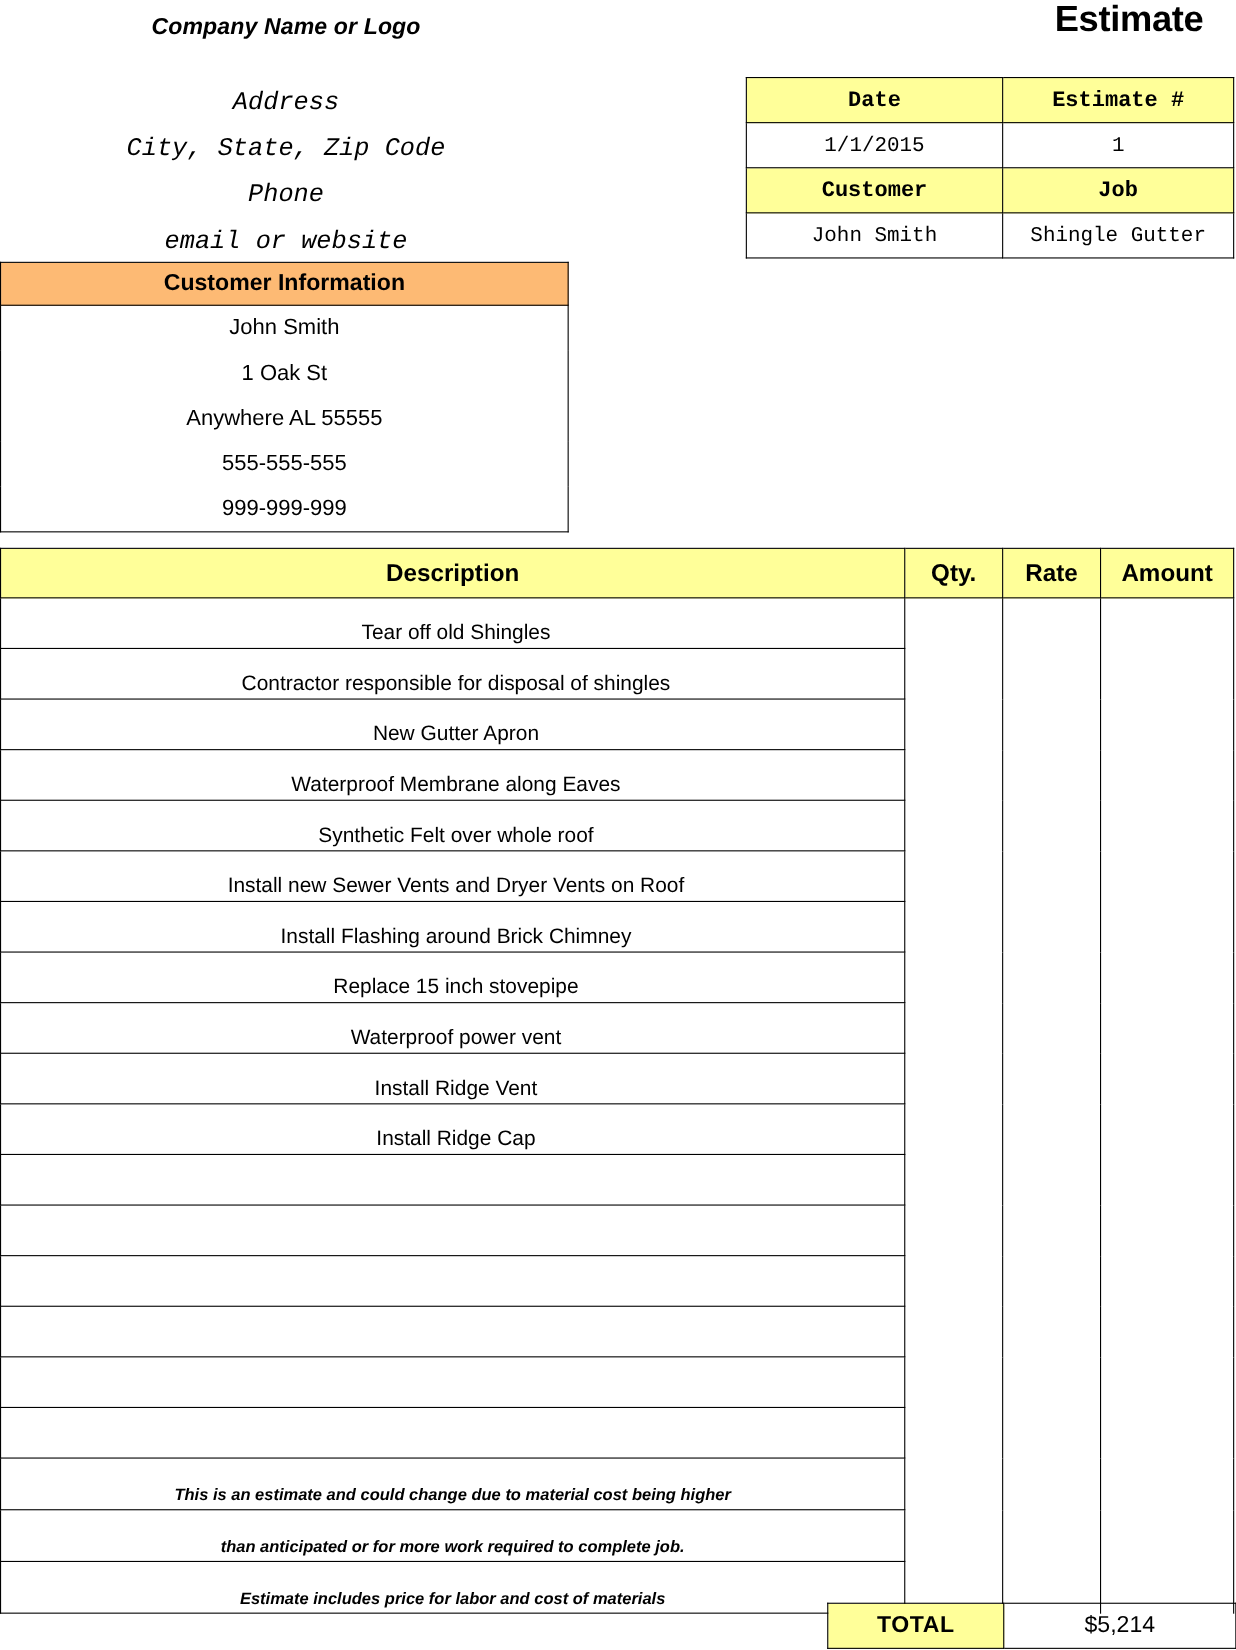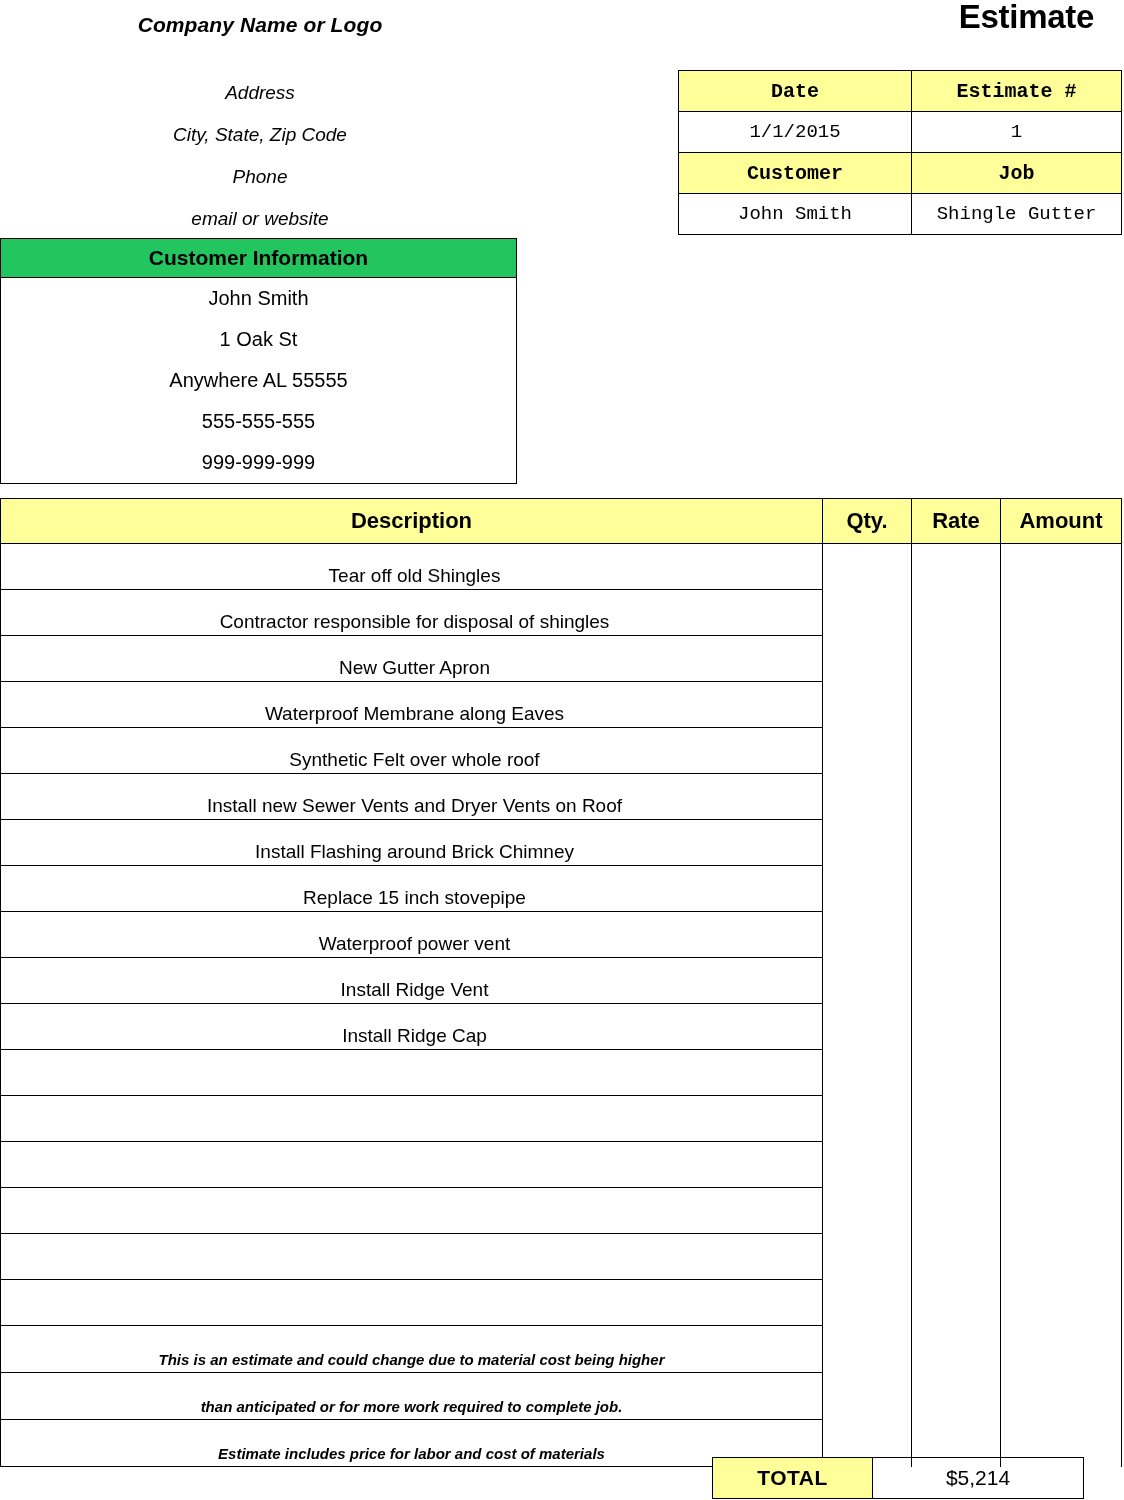--- a/index.html
+++ b/index.html
@@ -44,24 +44,25 @@
 
   
   .address-block {
     position: absolute;
     left: 0;
     top: 72px;
     width: 520px;
     text-align: center;
   }
   .address-line {
-    font-size: 19px;
+    font-size: 23px;
     font-style: italic;
     line-height: 42px;
     height: 42px;
+    font-family: Liberation Mono, monospace;
   }
 
   
   .meta-table {
     position: absolute;
     left: 678px;
     top: 70px;
     width: 443px;
     border-collapse: collapse;
     table-layout: fixed;
@@ -92,21 +93,21 @@
     border-collapse: collapse;
     table-layout: fixed;
   }
   .cust-box td {
     border: 1.8px solid #000000;
     text-align: center;
     font-size: 20px;
     padding: 0;
   }
   .cust-box td.head {
-    background: #22c55e;
+    background: #fdba74;
     font-weight: bold;
     font-size: 21px;
     height: 38px;
   }
   .cust-box td.val {
     height: 41px;
     border-top: none;
     border-bottom: none;
   }
   .cust-box tr:last-child td.val {
@@ -163,21 +164,21 @@
     vertical-align: middle;
     font-size: 19px;
   }
 
   
   td.side-span { border-top: none; border-bottom: none; }
 
   
   .total-table {
     position: absolute;
-    left: 712px;
+    left: 752px;
     top: 1457px;
     width: 369px;
     border-collapse: collapse;
     table-layout: fixed;
   }
   .total-table td {
     border: 1.8px solid #000000;
     height: 40px;
     text-align: center;
     vertical-align: middle;

